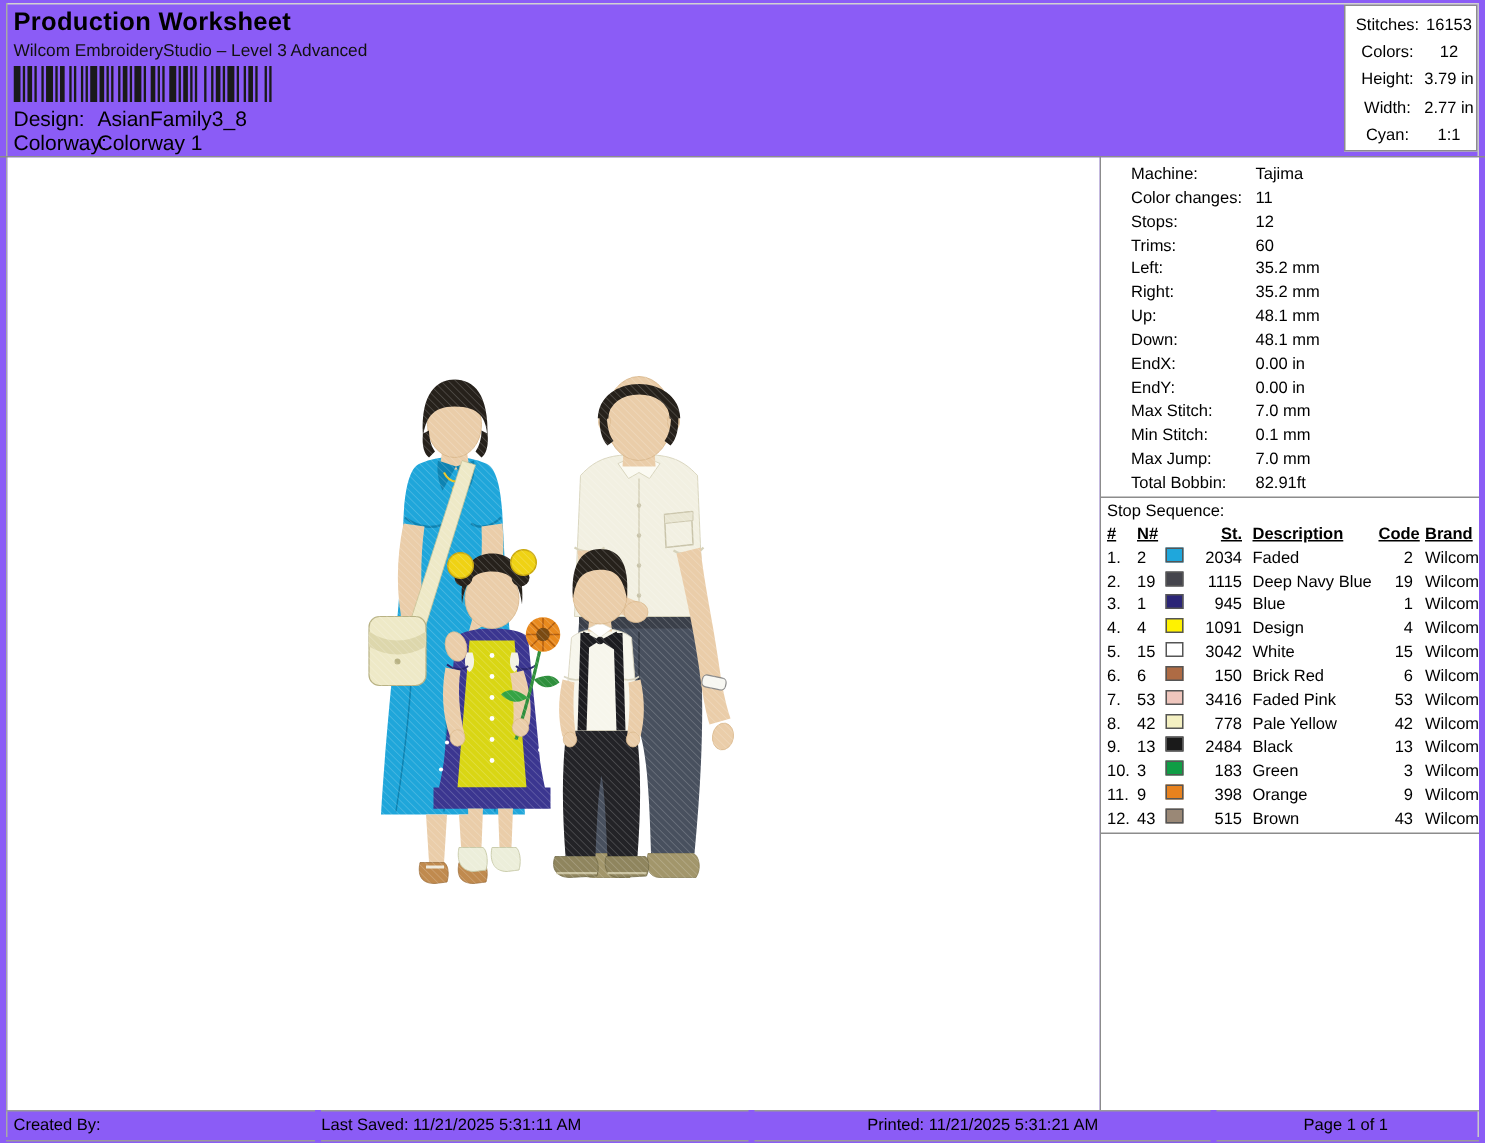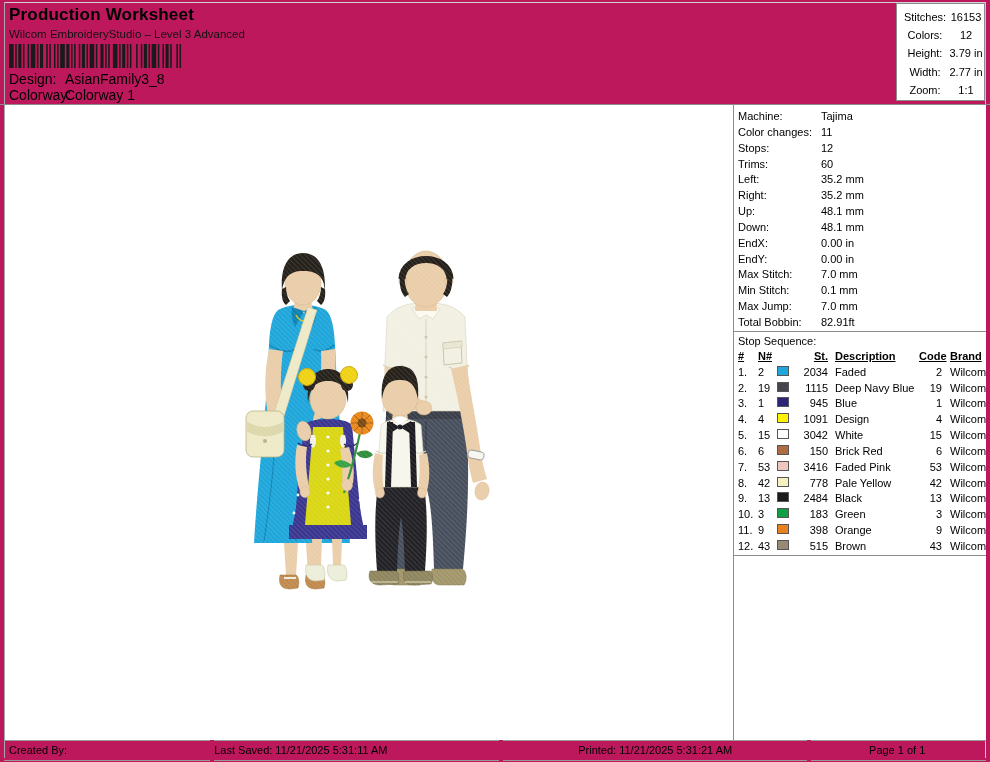--- a/index.html
+++ b/index.html
@@ -1,18 +1,18 @@
 <!DOCTYPE html>
 <html><head>
 <meta charset="utf-8">
 <style>
   * { box-sizing: border-box; margin: 0; padding: 0; }
   html,body { background:#fff; }
   .page {
-    position: relative; width: 990px; height: 762px; background:#be185d;
+    position: relative; width: 990px; height: 762px; background:#8b5cf6;
     font-family: "Liberation Sans", sans-serif; color:#000; overflow:hidden;
   }
   
   .line { position:absolute; background:#8c8c8c; }
   .page-left-line { left:4px; top:2px; bottom:4px; width:1px; background:#a8a8a8; }
   .page-right-line { right:4px; top:2px; bottom:4px; width:1px; background:#c9c9c9; }
   .page-top-line { left:4px; right:4px; top:2px; height:1px; background:#d2d2d2; }
   .hdr-bottom-line { left:0; right:0; top:104px; height:1px; background:#8c8c8c; }
   .main-divider { left:733px; top:105px; bottom:22px; width:1px; background:#8c8c8c; }
 
@@ -27,21 +27,21 @@
   .stats-box {
     position:absolute; right:0px; top:3px; width:89px; height:98px;
     border:1px solid #8c8c8c; padding:4px 0 0 5px; font-size:11px; background:#fff;
   }
   .stats-row { display:flex; line-height:18.2px; white-space:nowrap;text-align:center; }
   .stats-row .lbl { width:46px; }
   .stats-row .val { flex:1; }
 
   
   .right-panel { position:absolute; left:734px; top:105px; right:4px; bottom:22px; font-size:11px; background:#fff; }
-  .machine-info { padding:4px 0 0 4px; }
+  .machine-info { padding:4px 0 0 4px;margin-left:16px; }
   .mi-row { display:flex; line-height:15.85px; white-space:nowrap; }
   .mi-row .lbl { width:83px; }
   .stopseq-divider { border-top:1px solid #8c8c8c; }
   .stopseq-title { padding:2px 0 1px 4px; line-height:14px; }
   .stop-table { padding-left:4px; }
   .trow {
     display:grid; grid-template-columns: 20px 19px 16px 37px 89px 25px auto;
     align-items:center; line-height:15.85px; white-space:nowrap;
   }
   .trow .c-st, .trow .c-code { text-align:right; padding-right:2px; }
@@ -145,21 +145,21 @@
         </div>
         <div class="stats-row">
           <span class="lbl">Height:</span>
           <span class="val">3.79 in</span>
         </div>
         <div class="stats-row">
           <span class="lbl">Width:</span>
           <span class="val">2.77 in</span>
         </div>
         <div class="stats-row">
-          <span class="lbl">Zoom:</span>
+          <span class="lbl">Cyan:</span>
           <span class="val">1:1</span>
         </div>
       </div>
   </div>
 
   <div class="design-area">
     <svg class="design-svg" width="258" height="352" viewBox="0 0 258 352">
       <defs>
         <pattern id="st" width="3.5" height="3.5" patternUnits="userSpaceOnUse" patternTransform="rotate(-45)">
           <rect width="3.5" height="3.5" fill="none"></rect>

